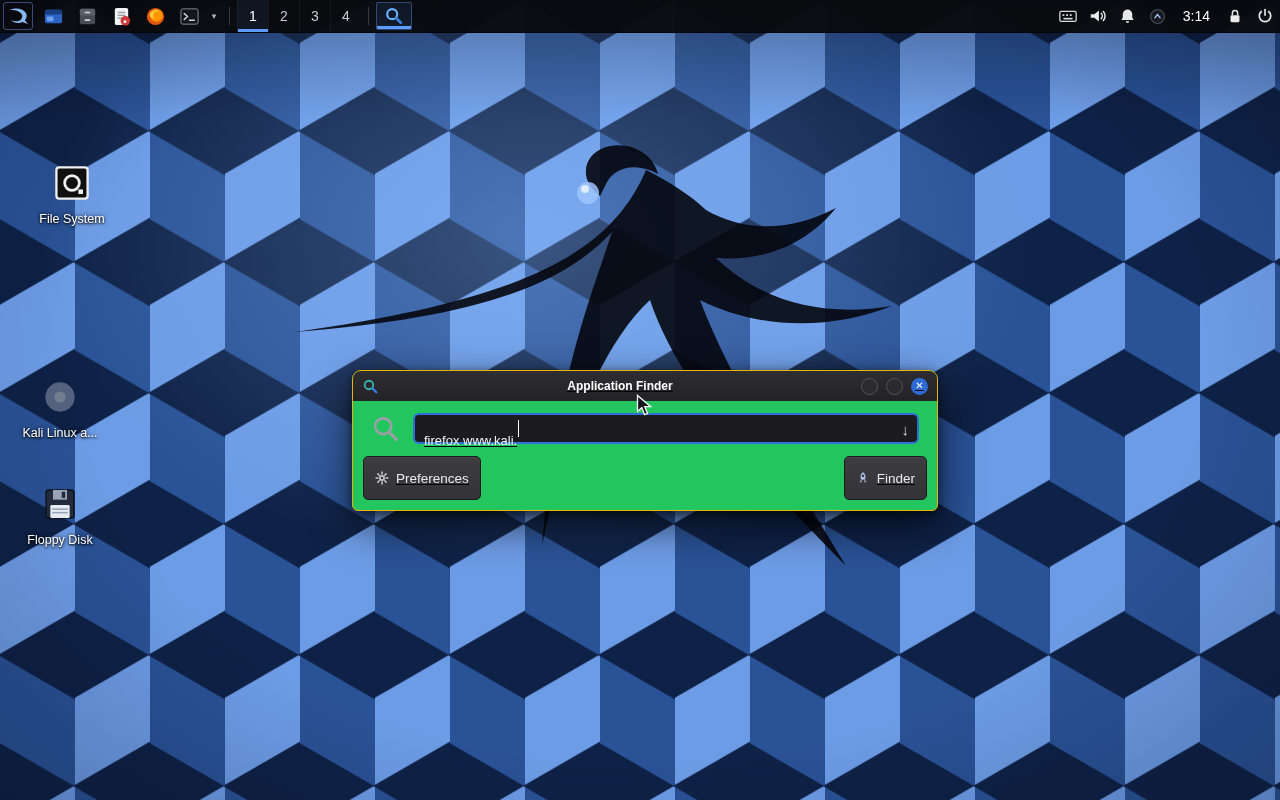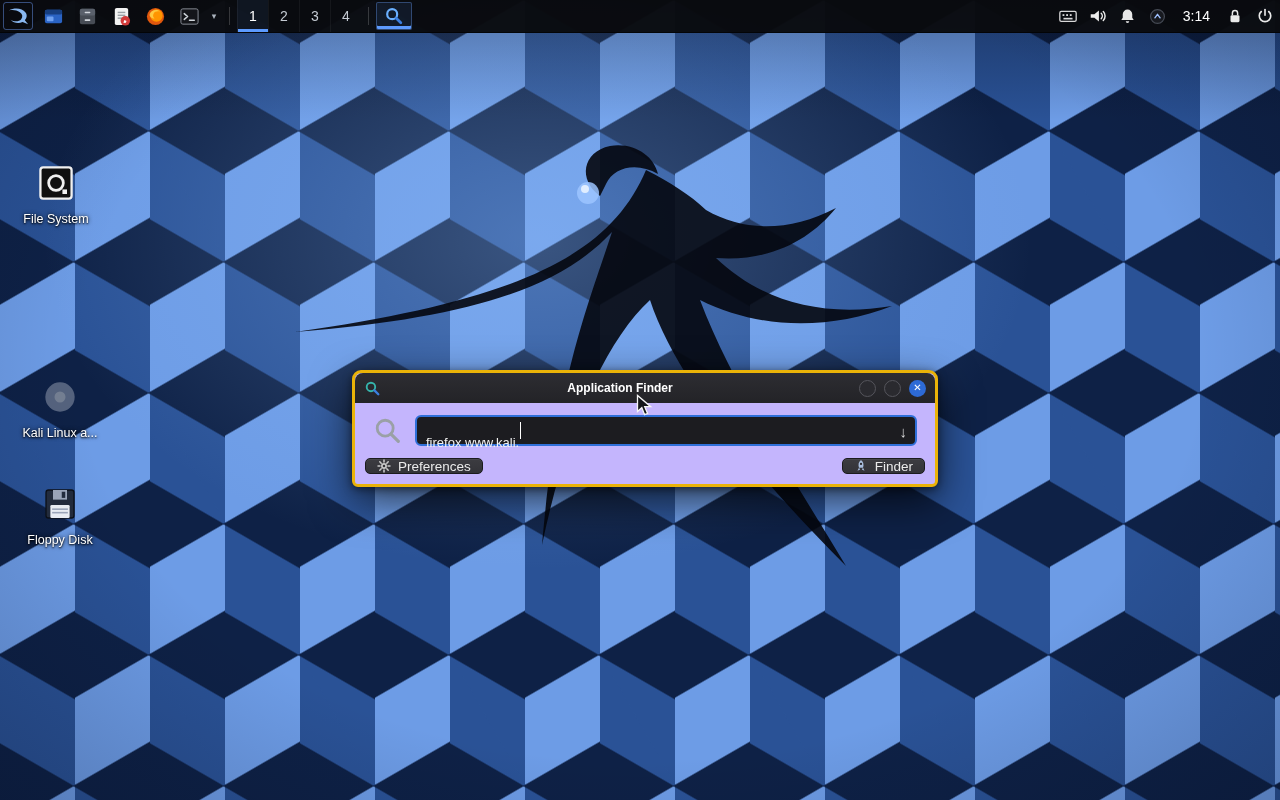--- a/index.html
+++ b/index.html
@@ -49,41 +49,41 @@
 
   
   .desk-icon { position:absolute; width:96px; display:flex; flex-direction:column; align-items:center;
     gap:6px; cursor:pointer; z-index:10; }
   .desk-icon .glyph { width:46px; height:46px; display:flex; align-items:center; justify-content:center; }
   .desk-icon .label { color:#ffffff; font-size:12.5px; text-align:center; white-space:nowrap;
     text-shadow:0 1px 2px #000, 0 0 4px rgba(0,0,0,0.9); }
 
   
   .dialog { position:absolute; left:352px; top:370px; width:586px; z-index:40;
-    background:#c4b5fd; border-radius:9px 9px 6px 6px;
+    background:#22c55e; border-radius:9px 9px 6px 6px;
     box-shadow:0 14px 40px rgba(0,0,0,0.65), 0 2px 8px rgba(0,0,0,0.5);
-    border:3px solid #eab308; }
+    border:1px solid #eab308;text-decoration:underline; }
   .titlebar { height:30px; display:flex; align-items:center; padding:0 9px; gap:8px;
     background:linear-gradient(180deg,#2d2d32,#232327); border-radius:8px 8px 0 0; }
   .titlebar .title { flex:1; text-align:center; color:#ffffff; font-size:12px; font-weight:bold; cursor:default; }
   .winbtn { width:17px; height:17px; border-radius:50%; display:flex; align-items:center; justify-content:center;
     cursor:pointer; flex:0 0 auto; }
   .winbtn.plain { border:1px solid #55555c; background:#2a2a2f; }
   .winbtn.close { background:#2d6ad6; color:#fff; font-size:10px; font-weight:bold; line-height:1; }
   .dlg-body { padding:12px 10px 10px 10px; }
   .search-row { display:flex; align-items:center; gap:12px; padding:0 8px; }
   .search-field { position:relative; flex:1; height:31px; background:#1c1c20;
     border:2px solid #2f6fd8; border-radius:6px; display:flex; align-items:center;
     padding:0 30px 0 9px; cursor:text; }
   .search-text { color:#f2f2f2; font-size:13px; white-space:pre;margin-top:24px; }
   .caret { width:1px; height:17px; background:#ffffff; margin-left:1px; }
   .dropdown-arrow { position:absolute; right:8px; top:50%; transform:translateY(-50%);
     color:#dcdcdc; font-size:15px; cursor:pointer; line-height:1; }
   .btn-row { display:flex; justify-content:space-between; margin-top:12px; }
-  .dlg-btn { display:inline-flex; align-items:center; gap:7px; height:16px; padding:0 11px;
+  .dlg-btn { display:inline-flex; align-items:center; gap:7px; height:44px; padding:0 11px;
     background:linear-gradient(180deg,#3c3c41,#333338); border:1px solid #1b1b1e; border-radius:5px;
     color:#eaeaea; font-size:13.5px; cursor:pointer; box-shadow:inset 0 1px 0 rgba(255,255,255,0.06); }
 
   .cursor { position:absolute; z-index:60; pointer-events:none; }
 </style>
 </head>
 <body>
 
 <div class="stage">
 
@@ -221,21 +221,21 @@
       <div class="tray-btn">
         <svg width="18" height="18" viewBox="0 0 22 22">
           <path d="M11 3v7" stroke="#eaeaea" stroke-width="2" stroke-linecap="round"></path>
           <path d="M6.5 5.5a7 7 0 1 0 9 0" fill="none" stroke="#eaeaea" stroke-width="2" stroke-linecap="round"></path>
         </svg>
       </div>
     </div>
   </div>
 
 
-  <div class="desk-icon" style="left:8px; top:160px;justify-content:flex-end;">
+  <div class="desk-icon" style="left:24px; top:160px;justify-content:flex-end;">
     <div class="glyph">
       <svg width="44" height="44" viewBox="0 0 48 48">
         <rect x="7" y="7" width="34" height="34" rx="3" fill="#101010" stroke="#f0f0f0" stroke-width="2.5"></rect>
         <circle cx="24" cy="24" r="8" fill="none" stroke="#f0f0f0" stroke-width="3"></circle>
         <rect x="31" y="31" width="5" height="5" fill="#f0f0f0"></rect>
       </svg>
     </div>
     <div class="label">File System</div>
   </div>
 

